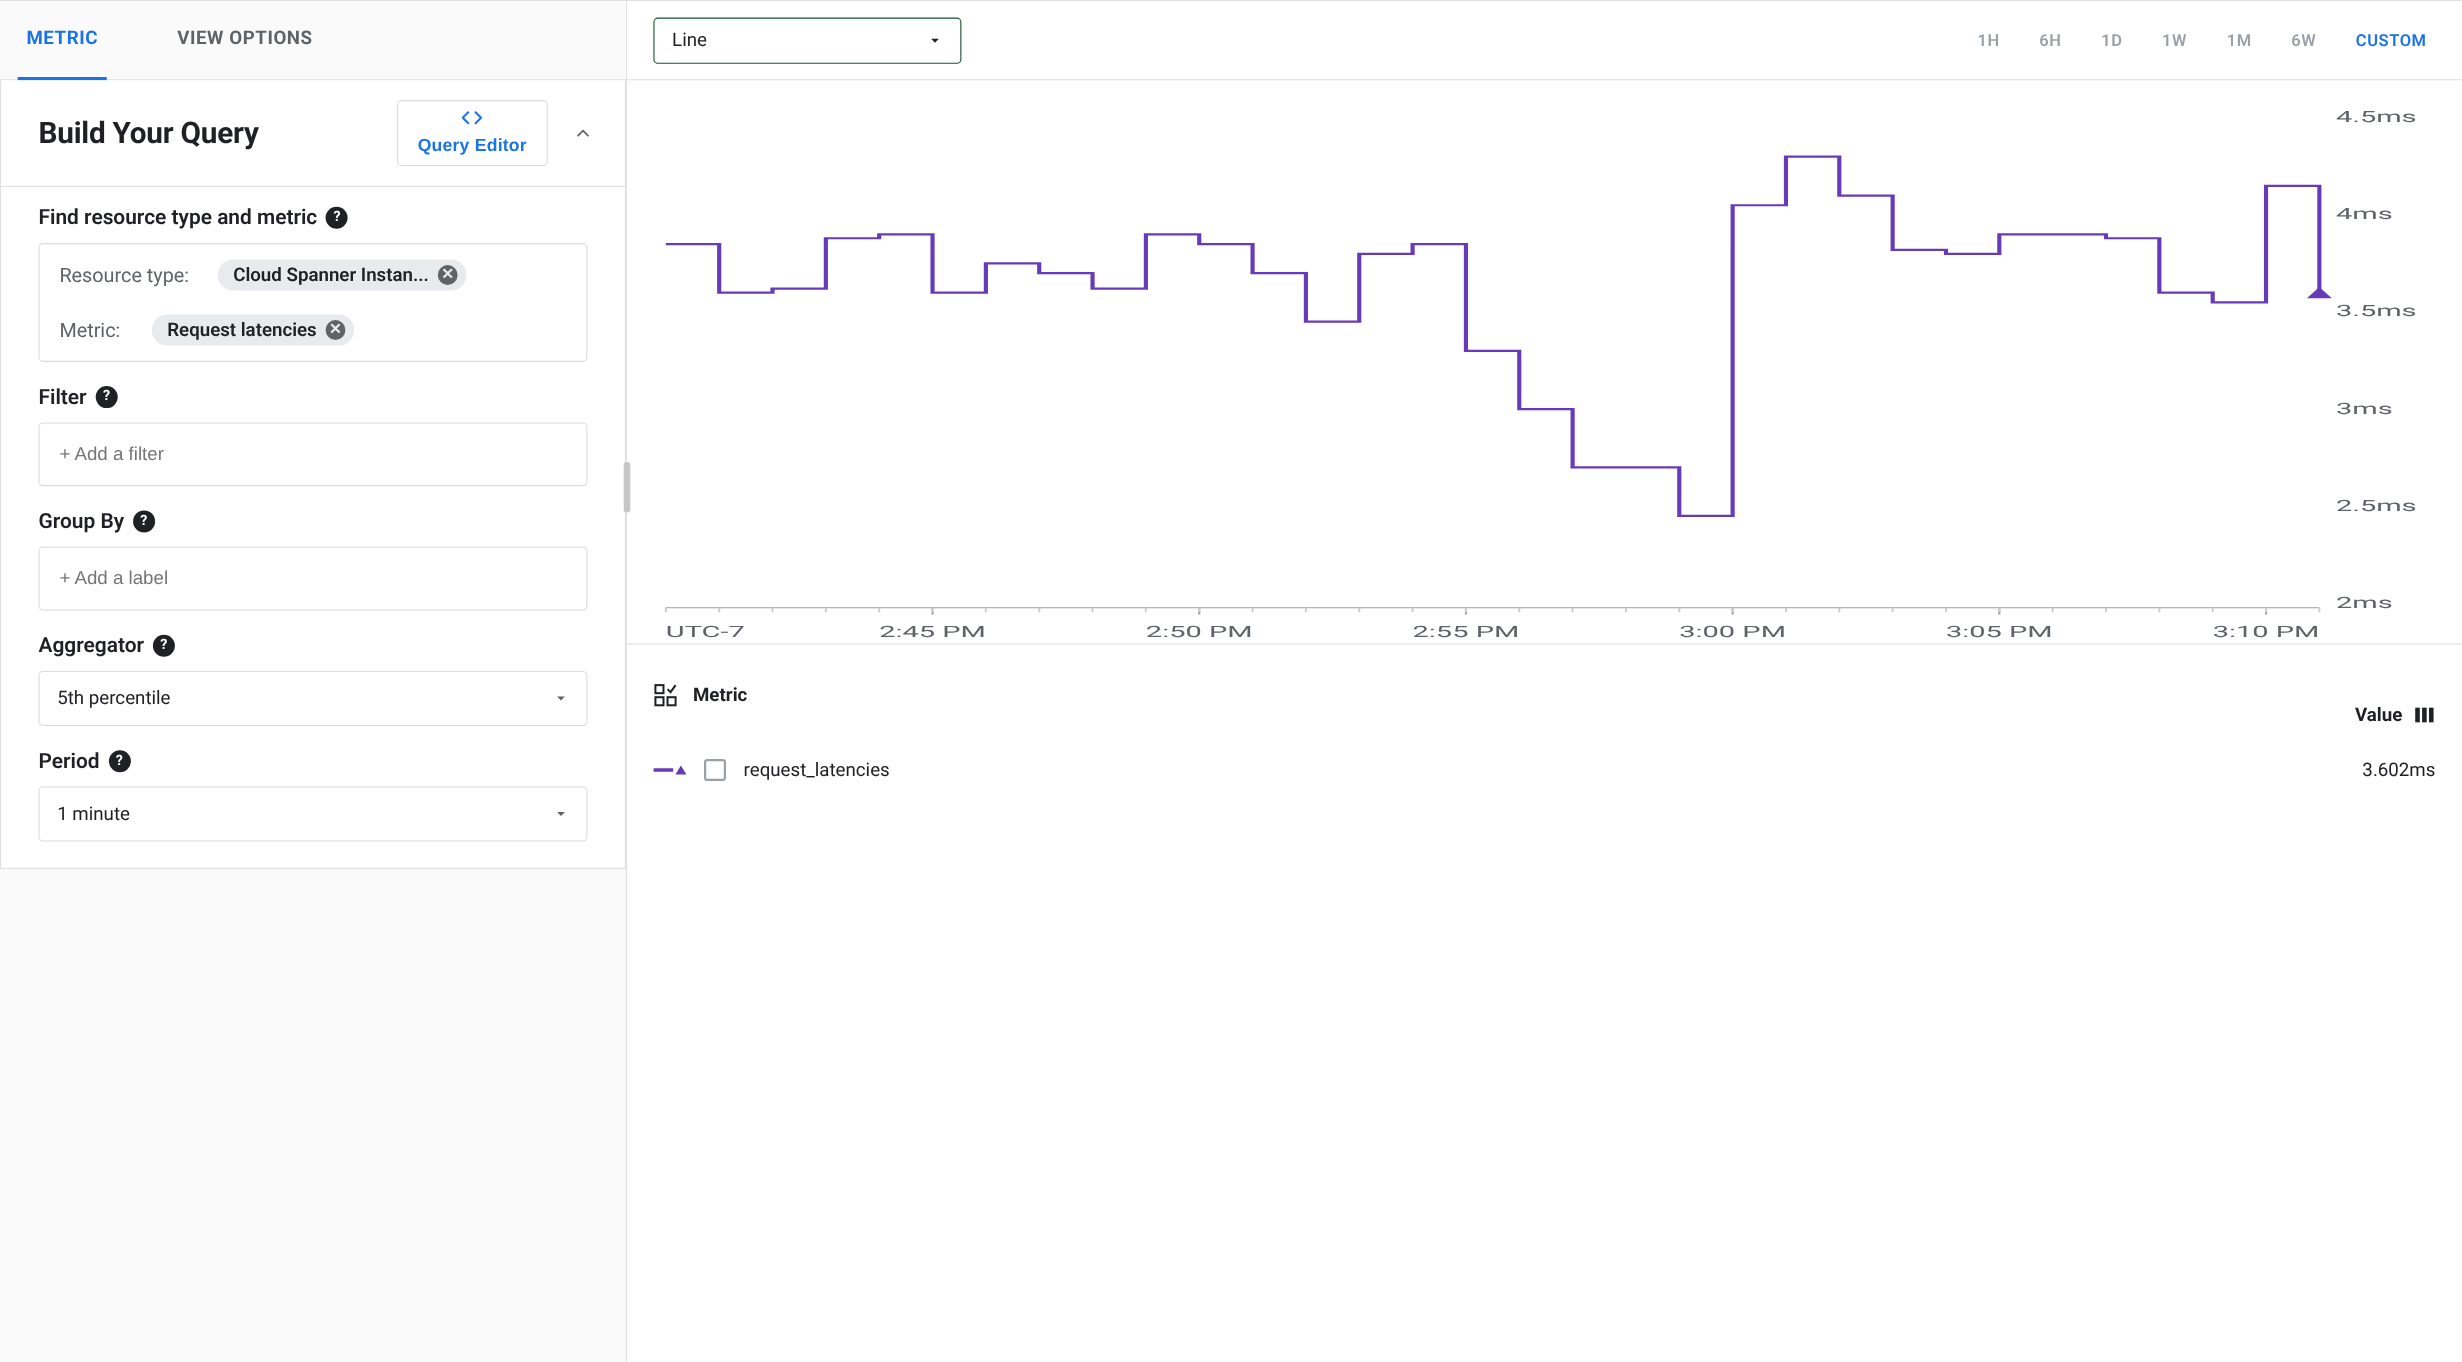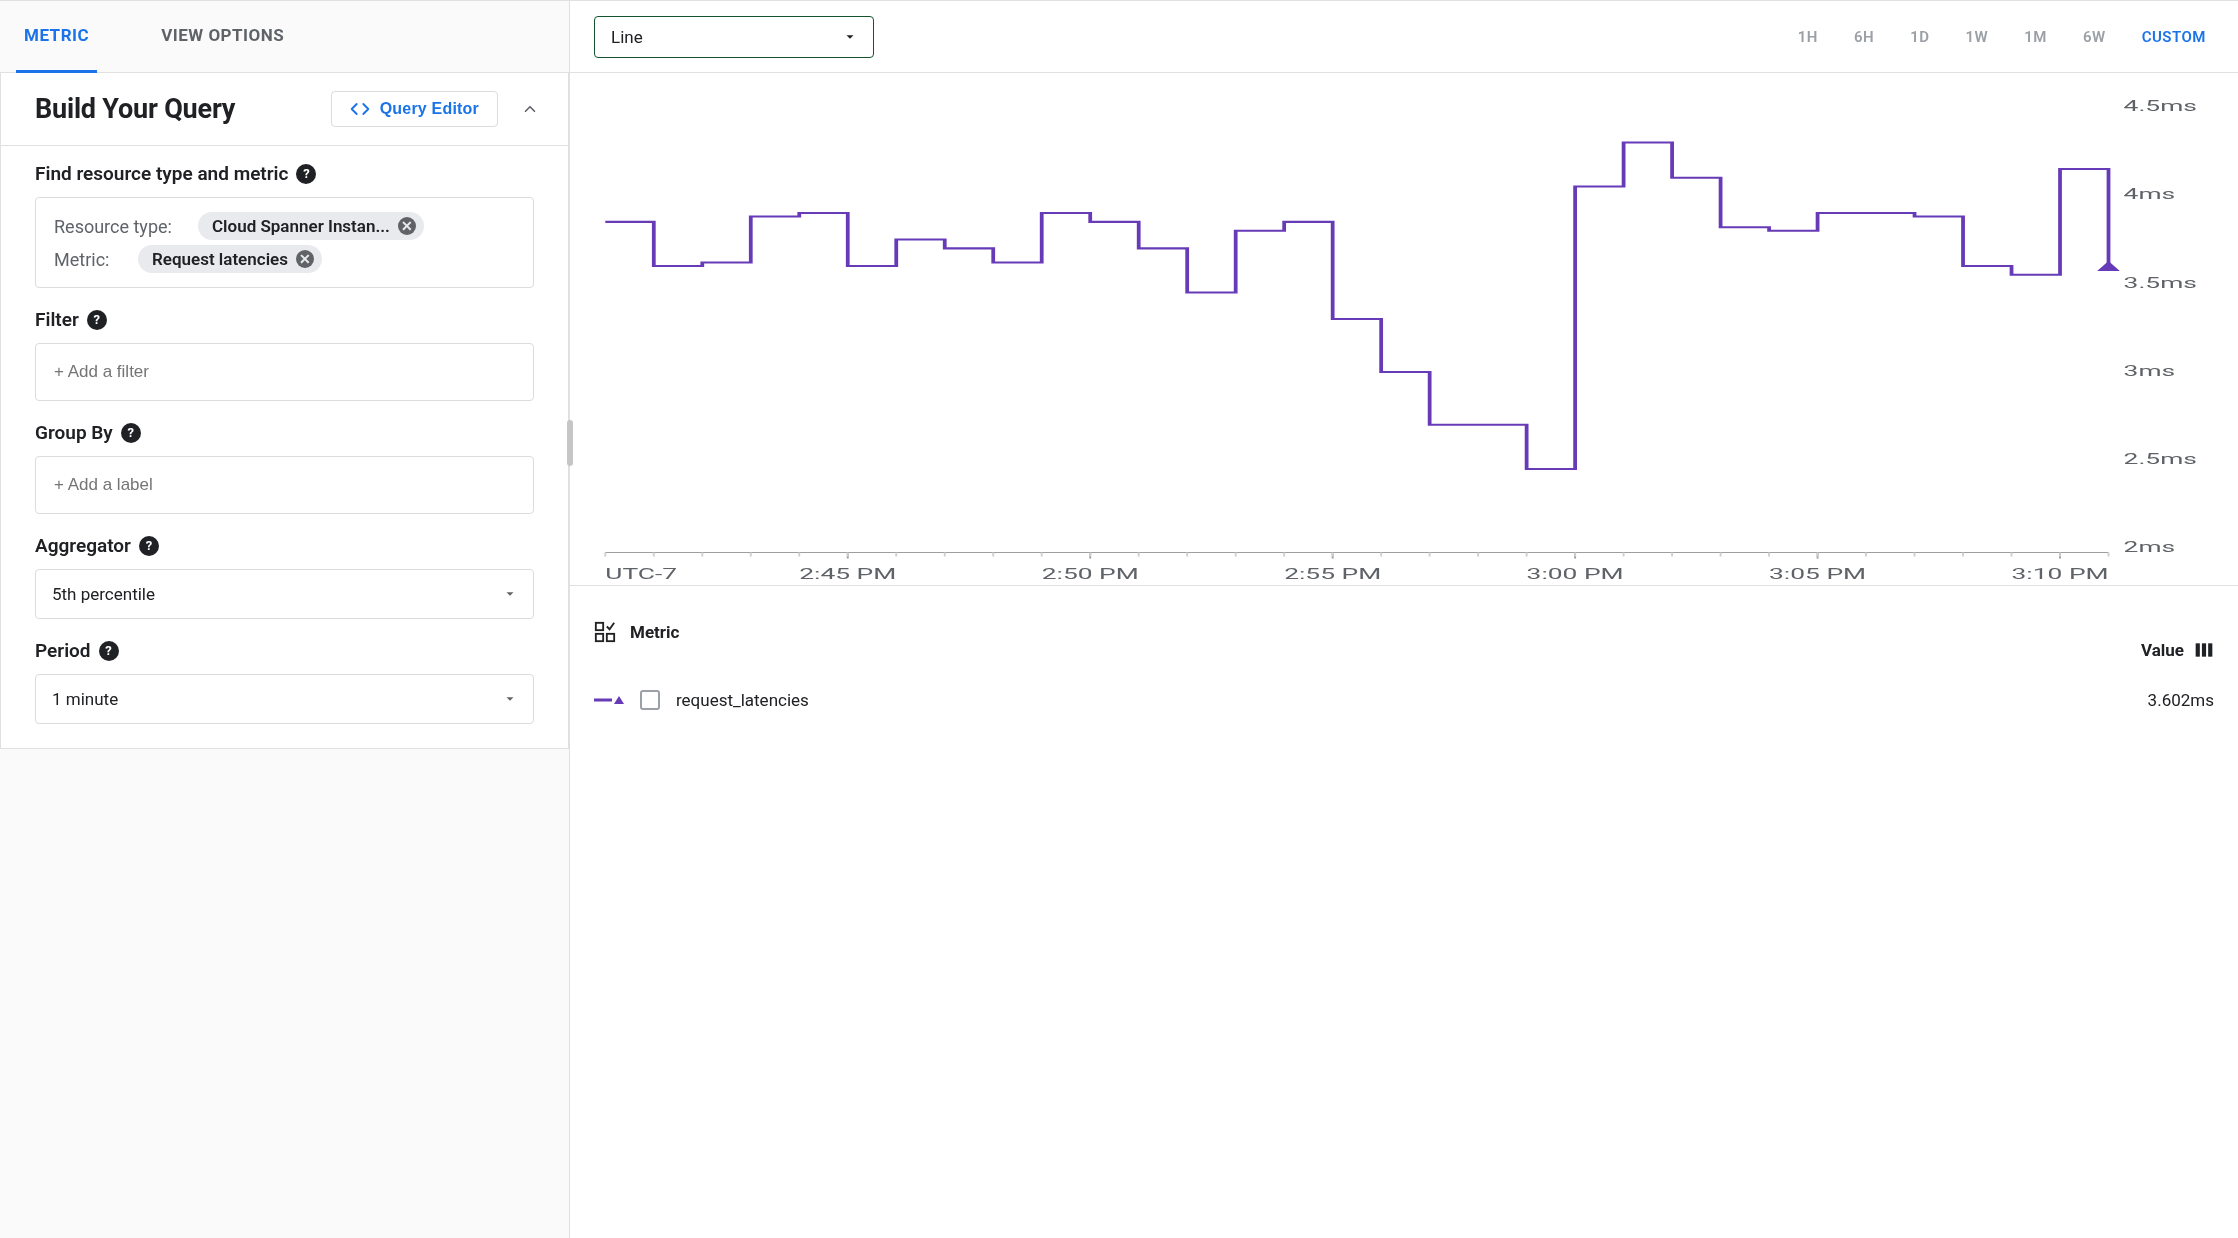--- a/index.html
+++ b/index.html
@@ -74,20 +74,21 @@
     gap: 10px;
     border: 1px solid #dadce0;
     border-radius: 4px;
     background: #fff;
     color: #1a73e8;
     font-weight: 600;
     font-size: 16px;
     padding: 8px 18px;
     cursor: pointer;
     letter-spacing: 0.2px;
+    flex-direction: column;
   }
   .chevron {
     width: 20px; color:#5f6368; cursor:pointer;
   }
   .section {
     padding: 16px 34px 0 34px;
   }
   .section-label {
     font-size: 19px;
     font-weight: 600;
@@ -102,21 +103,21 @@
     font-size:13px;font-weight:700;
   }
   .box {
     border: 1px solid #dadce0;
     border-radius: 4px;
     background: #fff;
     padding: 14px 18px;
     margin-bottom: 20px;
   }
   .chiprow {
-    display:flex;align-items:center;gap:14px;margin-bottom:5px;
+    display:flex;align-items:center;gap:14px;margin-bottom:22px;
   }
   .chiprow:last-child { margin-bottom: 0; }
   .chiplabel {
     font-size: 18px;
     color: #5f6368;
     min-width: 130px;
   }
   .chip {
     display:inline-flex;align-items:center;gap:8px;
     background:#e8eaed;border-radius:16px;padding:4px 8px 4px 14px;

